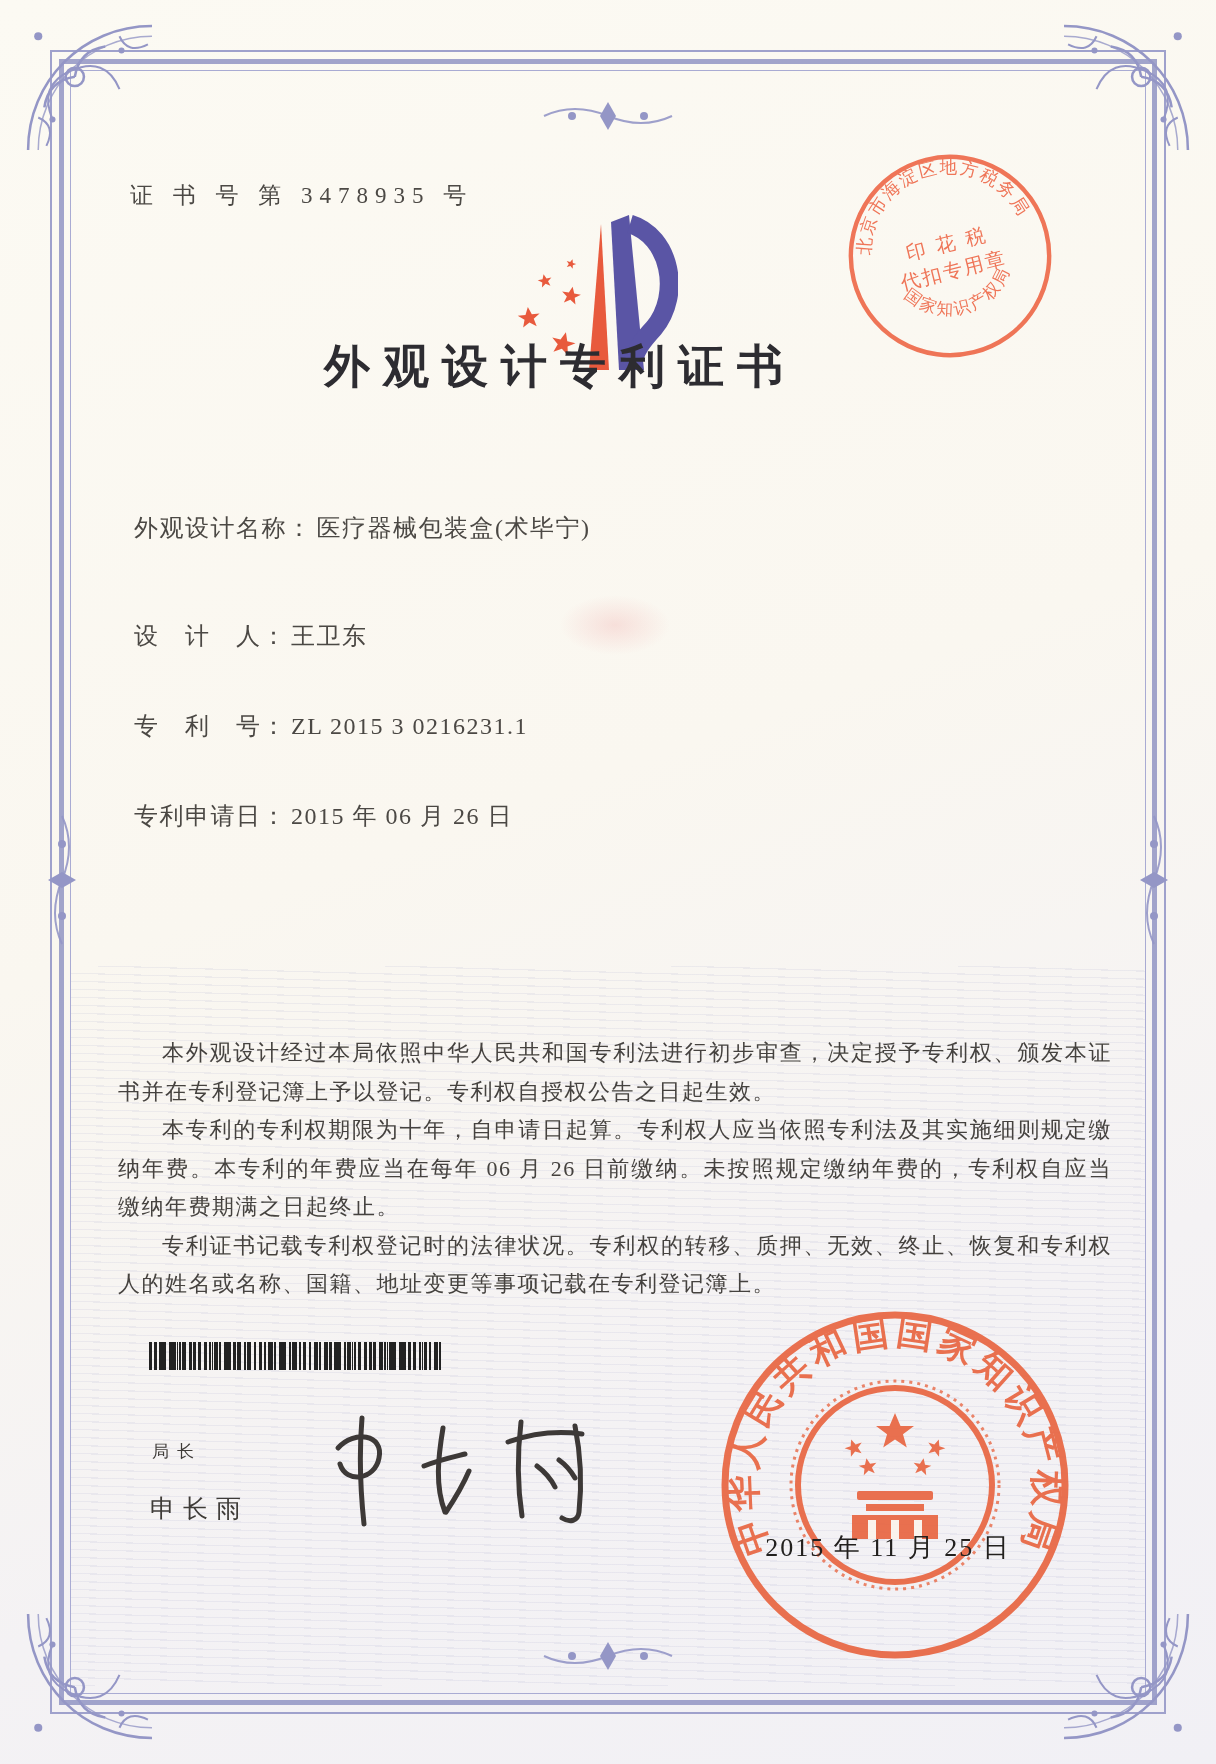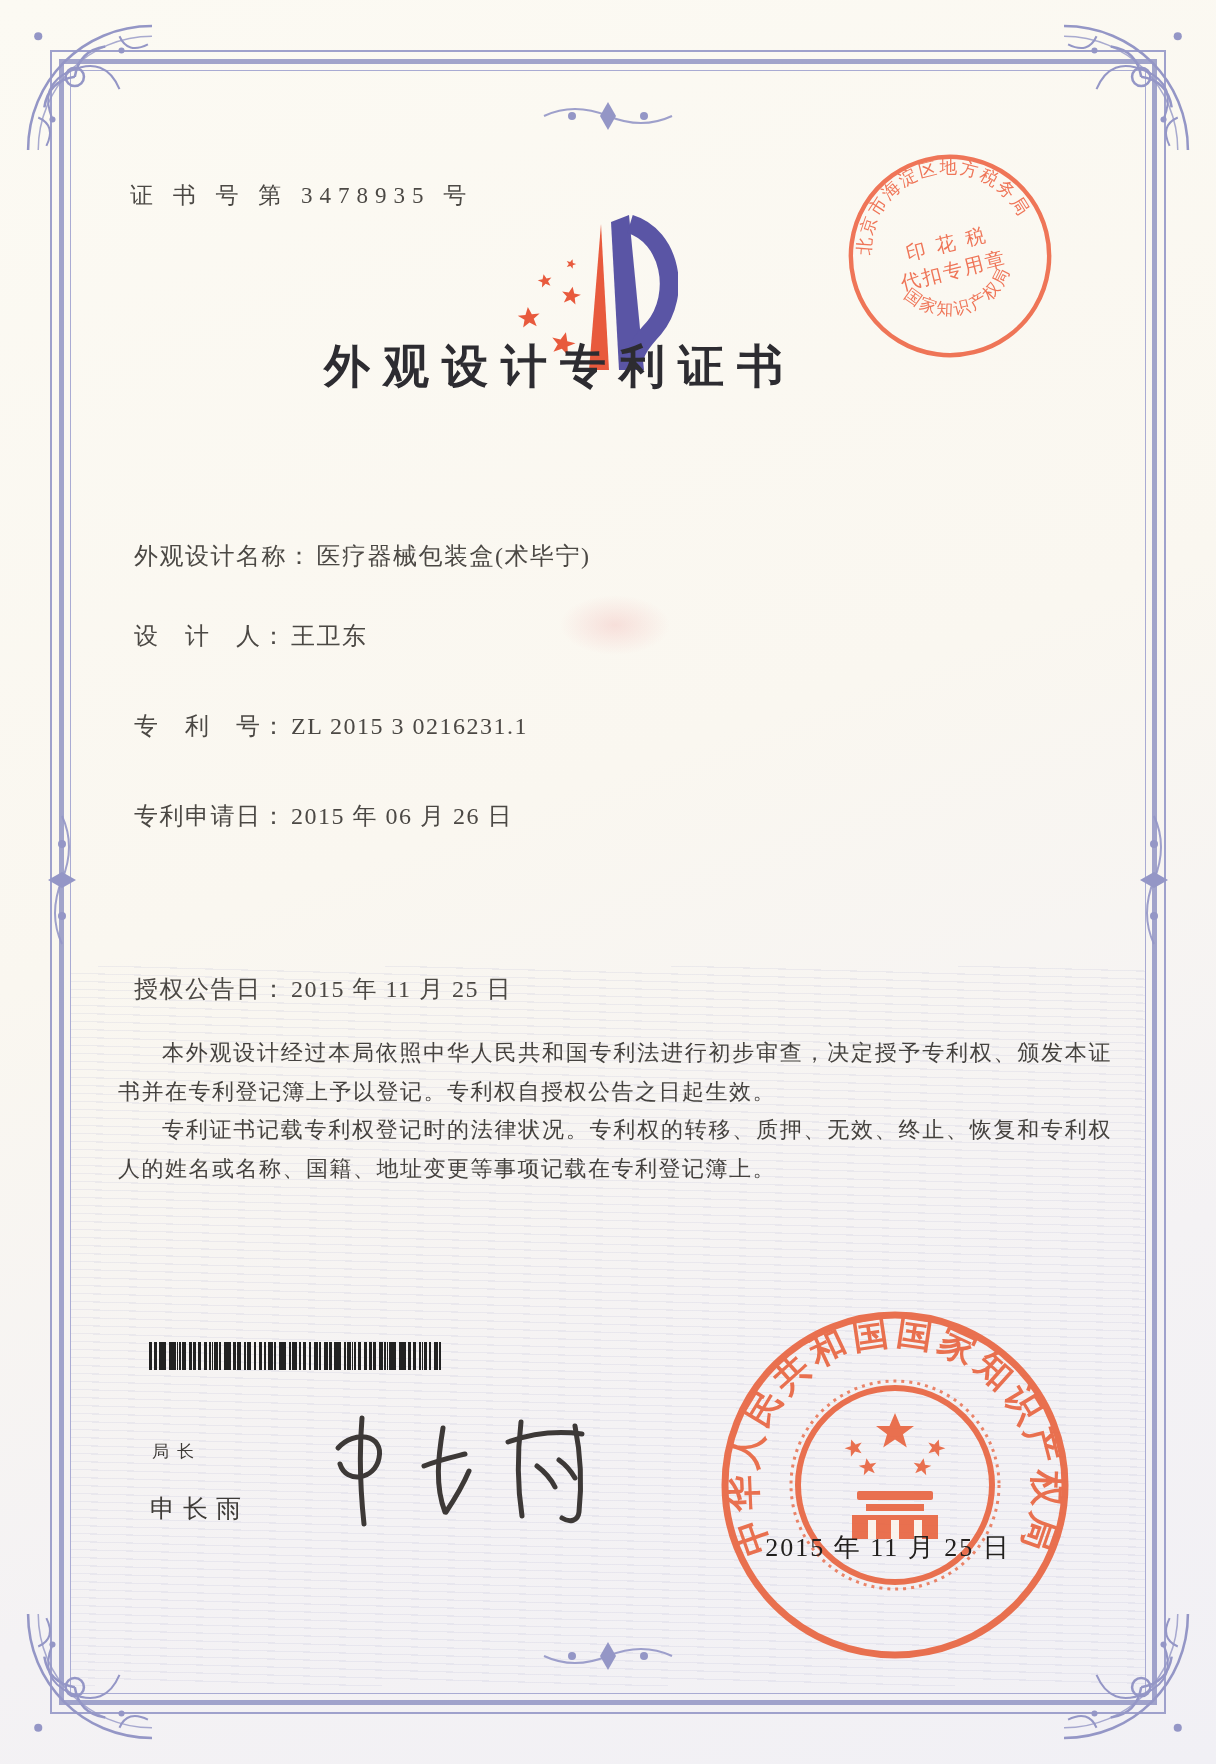--- a/index.html
+++ b/index.html
@@ -220,38 +220,36 @@
 
     <use href="#st" transform="translate(113,70) scale(0.5) rotate(18)"></use>
     <use href="#st" transform="translate(87,87) scale(0.7) rotate(-12)"></use>
     <use href="#st" transform="translate(113,102) scale(0.95) rotate(10)"></use>
     <use href="#st" transform="translate(71,124) scale(1.1) rotate(-6)"></use>
     <use href="#st" transform="translate(105,150) scale(1.2) rotate(14)"></use>
   </svg>
 
   <div class="title">外观设计专利证书</div>
 
-  <div class="field" style="top:540px">
+  <div class="field" style="top:512px">
     <span class="lab">外观设计名称：</span><span>医疗器械包装盒(术毕宁)</span>
   </div>
   <div class="field" style="top:620px">
     <span class="lab">设　计　人：</span><span>王卫东</span>
   </div>
   <div class="field" style="top:710px">
     <span class="lab">专　利　号：</span><span>ZL 2015 3 0216231.1</span>
   </div>
   <div class="field" style="top:800px">
     <span class="lab">专利申请日：</span><span>2015 年 06 月 26 日</span>
   </div>
-  <div class="field" style="top:973px">
-    <span class="lab">授权公告日：</span><span>2015 年 11 月 25 日</span>
-  </div>
 
   <div class="paras">
     <p>本外观设计经过本局依照中华人民共和国专利法进行初步审查，决定授予专利权、颁发本证书并在专利登记簿上予以登记。专利权自授权公告之日起生效。</p>
+    <p>本专利的专利权期限为十年，自申请日起算。专利权人应当依照专利法及其实施细则规定缴纳年费。本专利的年费应当在每年 06 月 26 日前缴纳。未按照规定缴纳年费的，专利权自应当缴纳年费期满之日起终止。</p>
     <p>专利证书记载专利权登记时的法律状况。专利权的转移、质押、无效、终止、恢复和专利权人的姓名或名称、国籍、地址变更等事项记载在专利登记簿上。</p>
   </div>
 
   <div class="barcode"></div>
 
   <div class="signer-title">局长</div>
   <div class="signer-name">申长雨</div>
 
   <svg class="signature" viewBox="0 0 320 145">
     <g fill="none" stroke="#2e2a28" stroke-width="5" stroke-linecap="round" opacity=".92">

